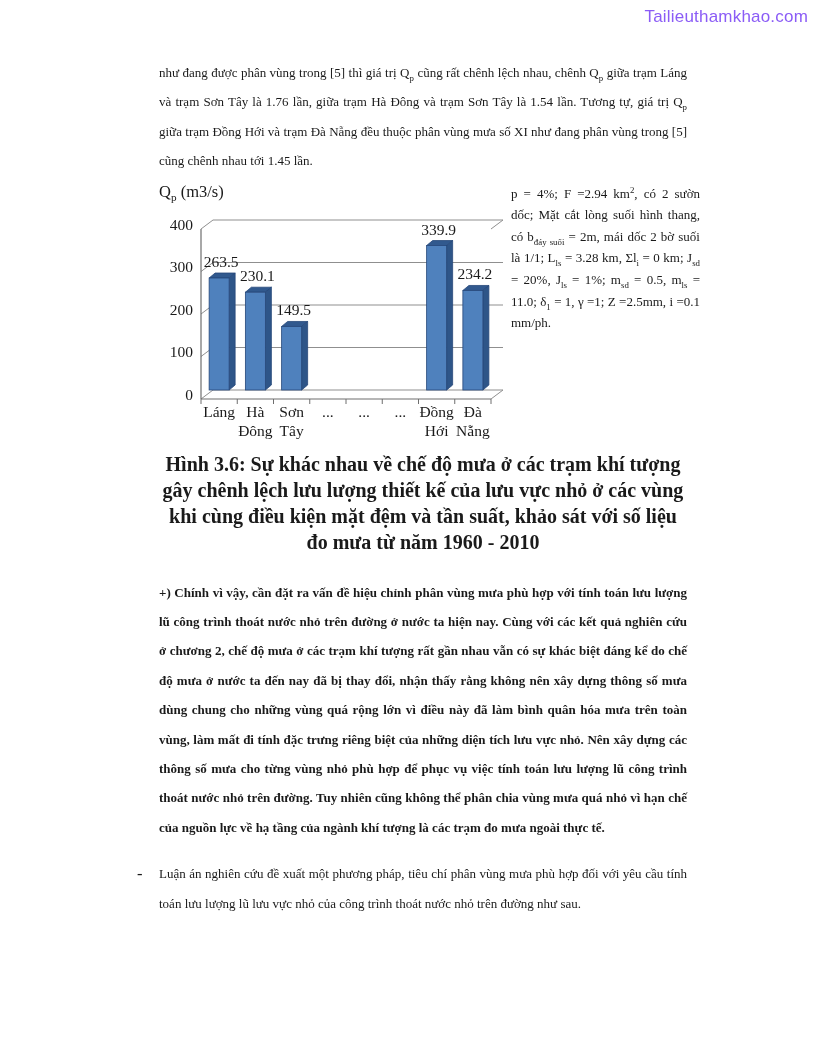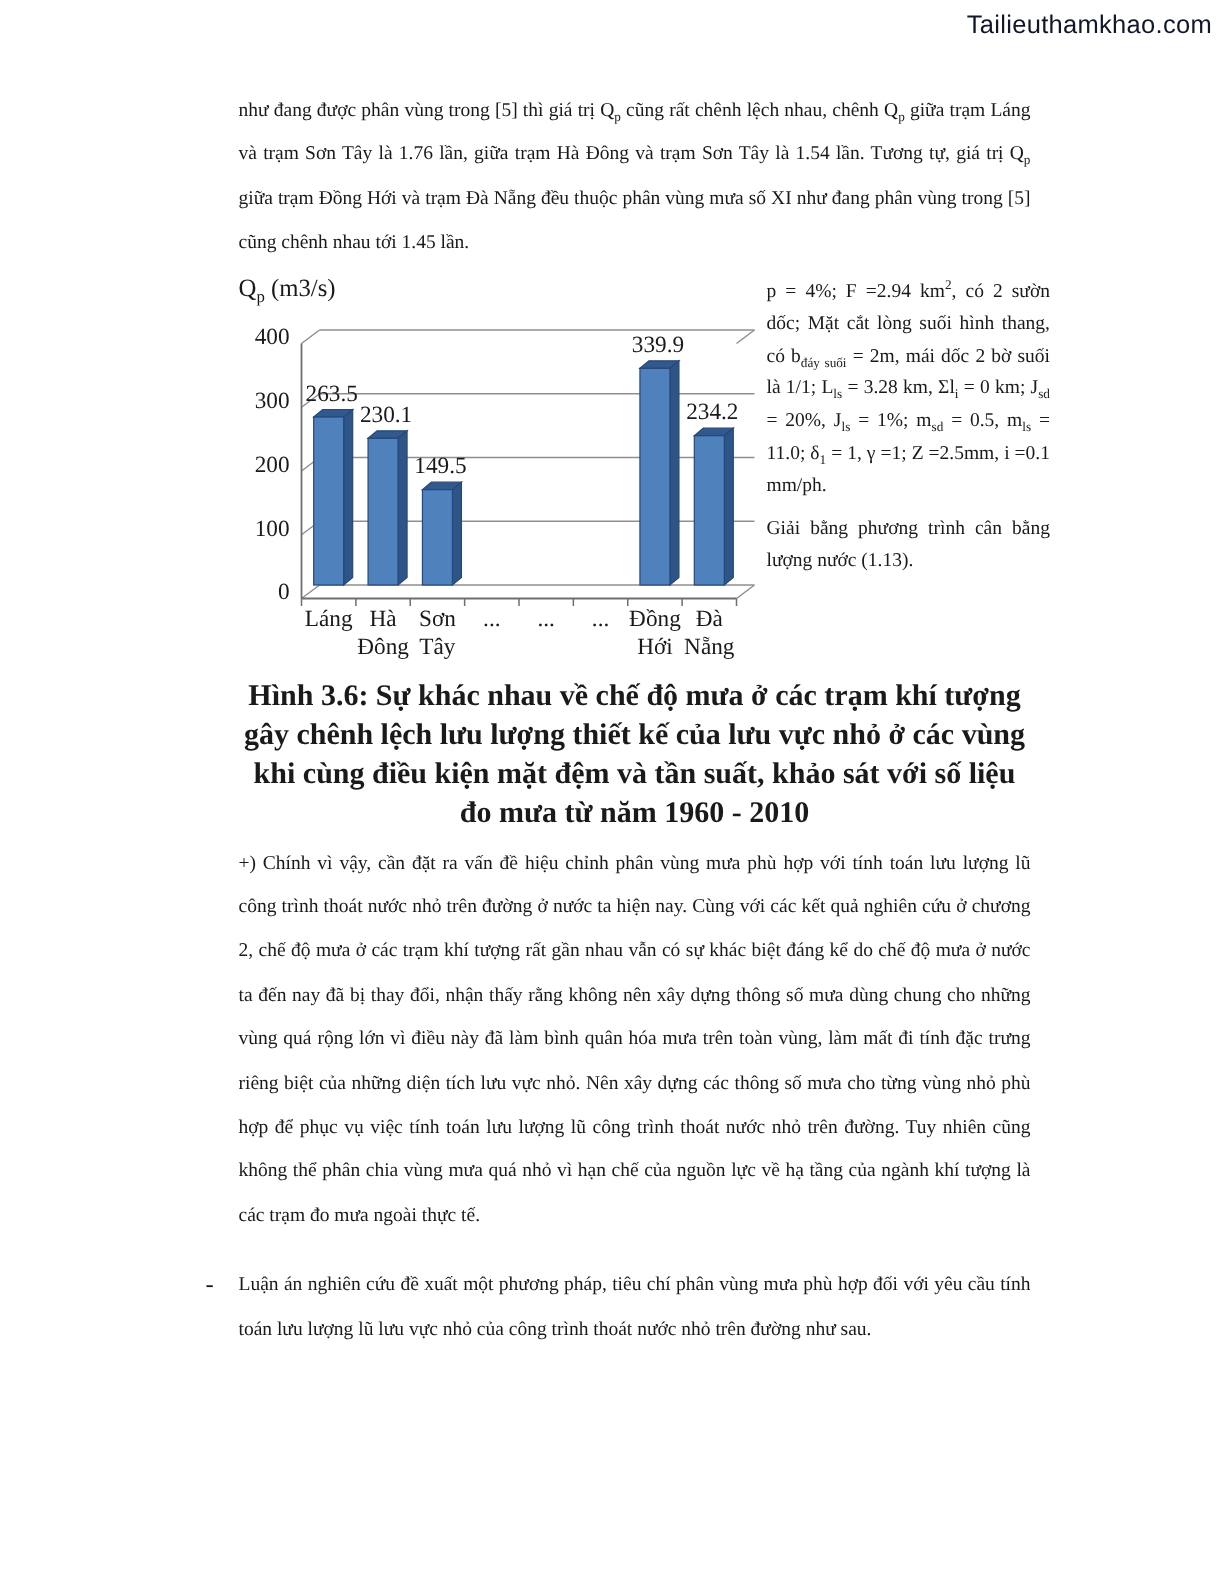--- a/index.html
+++ b/index.html
@@ -8,21 +8,21 @@
     width:816px;height:1056px;
     margin:0 auto;
     background:#ffffff;
     font-family:"Liberation Serif","DejaVu Serif",serif;
     color:#1a1a1a;
     overflow:hidden;
   }
   .watermark{
     position:absolute;top:7px;right:8px;
     font-family:"Liberation Sans","DejaVu Sans",sans-serif;
-    font-size:17px;color:#0f172a;
+    font-size:17px;color:#8b5cf6;
     text-shadow:1px 1px 0 #ffffff;
     letter-spacing:0.2px;
   }
   .content{
     position:absolute;left:159px;top:58px;width:541px;
   }
   .body-text{
     width:528px;
     font-size:13px;line-height:29.4px;
     text-align:justify;
@@ -49,21 +49,21 @@
     text-align:justify;
   }
   .side-col p{margin:0 0 7px 0;}
   .caption{
     width:528px;
     font-size:20px;line-height:26px;
     font-weight:bold;
     text-align:center;
     margin:10px 0 0 0;
   }
-  .para2{margin-top:5px;}
+  .para2{margin-top:23px;font-weight:bold;}
   .bullet-row{
     position:relative;
     margin-top:17px;
   }
   .bullet-dash{
     position:absolute;left:-22px;top:0;
     font-size:16.5px;line-height:29.4px;
   }
 </style>
 </head>
@@ -140,21 +140,20 @@
               <text x="241.375" y="214" font-size="15.5" font-family="&quot;Liberation Serif&quot;,&quot;DejaVu Serif&quot;,serif" fill="#1a1a1a" text-anchor="middle">...</text>
               <text x="277.625" y="214" font-size="15.5" font-family="&quot;Liberation Serif&quot;,&quot;DejaVu Serif&quot;,serif" fill="#1a1a1a" text-anchor="middle">Đồng</text>
               <text x="277.625" y="233" font-size="15.5" font-family="&quot;Liberation Serif&quot;,&quot;DejaVu Serif&quot;,serif" fill="#1a1a1a" text-anchor="middle">Hới</text>
               <text x="313.875" y="214" font-size="15.5" font-family="&quot;Liberation Serif&quot;,&quot;DejaVu Serif&quot;,serif" fill="#1a1a1a" text-anchor="middle">Đà</text>
               <text x="313.875" y="233" font-size="15.5" font-family="&quot;Liberation Serif&quot;,&quot;DejaVu Serif&quot;,serif" fill="#1a1a1a" text-anchor="middle">Nẵng</text>
             </svg></div>
       </div>
 
       <div class="side-col">
         <p>p = 4%; F =2.94 km<sup>2</sup>, có 2 sườn dốc; Mặt cắt lòng suối hình thang, có b<sub>đáy suối</sub> = 2m, mái dốc 2 bờ suối là 1/1; L<sub>ls</sub> = 3.28 km, Σl<sub>i</sub> = 0 km; J<sub>sd</sub> = 20%, J<sub>ls</sub> = 1%; m<sub>sd</sub> = 0.5, m<sub>ls</sub> = 11.0; δ<sub>1</sub> = 1, γ =1; Z =2.5mm, i =0.1 mm/ph.</p>
-        <p>Giải bằng phương trình cân bằng lượng nước (1.13).</p>
       </div>
 
     </div>
 
     <p class="caption">Hình 3.6: Sự khác nhau về chế độ mưa ở các trạm khí tượng gây chênh lệch lưu lượng thiết kế của lưu vực nhỏ ở các vùng khi cùng điều kiện mặt đệm và tần suất, khảo sát với số liệu đo mưa từ năm 1960 - 2010</p>
 
     <p class="body-text para2">+) Chính vì vậy, cần đặt ra vấn đề hiệu chỉnh phân vùng mưa phù hợp với tính toán lưu lượng lũ công trình thoát nước nhỏ trên đường ở nước ta hiện nay. Cùng với các kết quả nghiên cứu ở chương 2, chế độ mưa ở các trạm khí tượng rất gần nhau vẫn có sự khác biệt đáng kể do chế độ mưa ở nước ta đến nay đã bị thay đổi, nhận thấy rằng không nên xây dựng thông số mưa dùng chung cho những vùng quá rộng lớn vì điều này đã làm bình quân hóa mưa trên toàn vùng, làm mất đi tính đặc trưng riêng biệt của những diện tích lưu vực nhỏ. Nên xây dựng các thông số mưa cho từng vùng nhỏ phù hợp để phục vụ việc tính toán lưu lượng lũ công trình thoát nước nhỏ trên đường. Tuy nhiên cũng không thể phân chia vùng mưa quá nhỏ vì hạn chế của nguồn lực về hạ tầng của ngành khí tượng là các trạm đo mưa ngoài thực tế.</p>
 
     <div class="bullet-row">
       <span class="bullet-dash">-</span>

